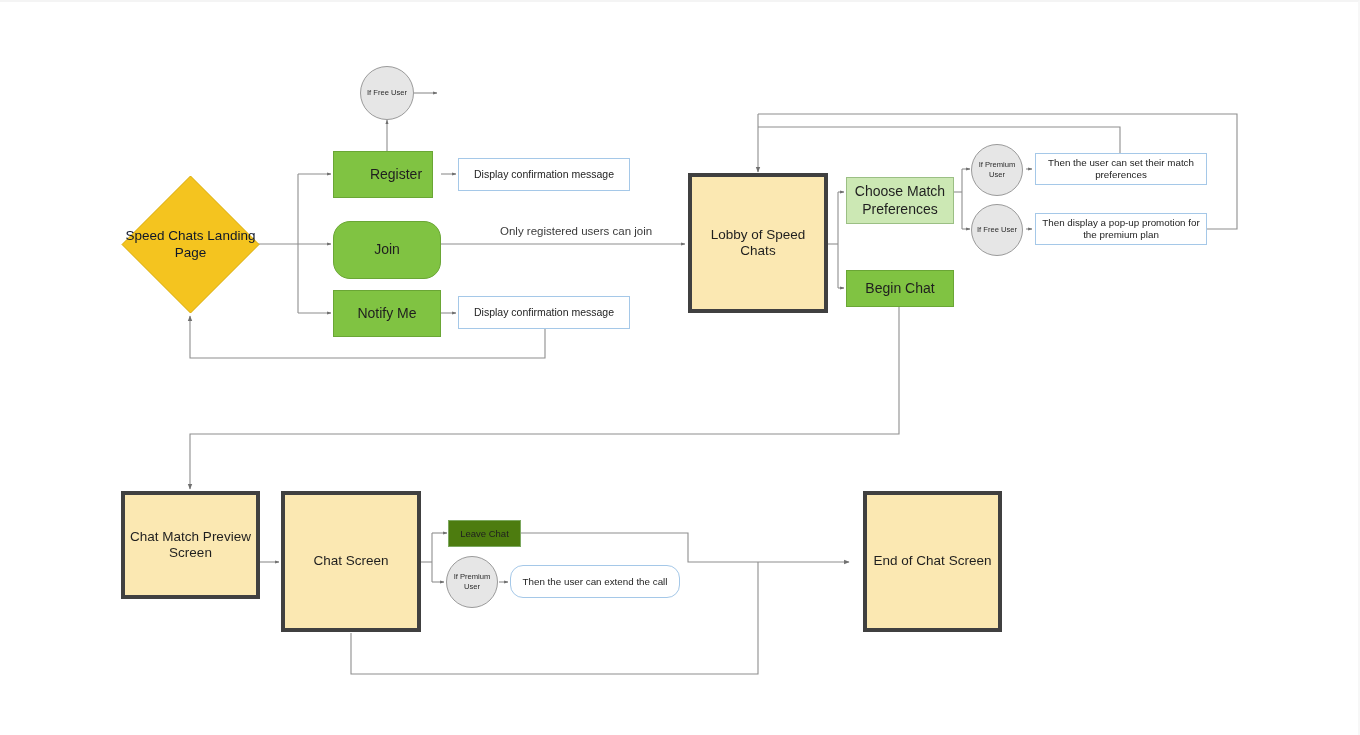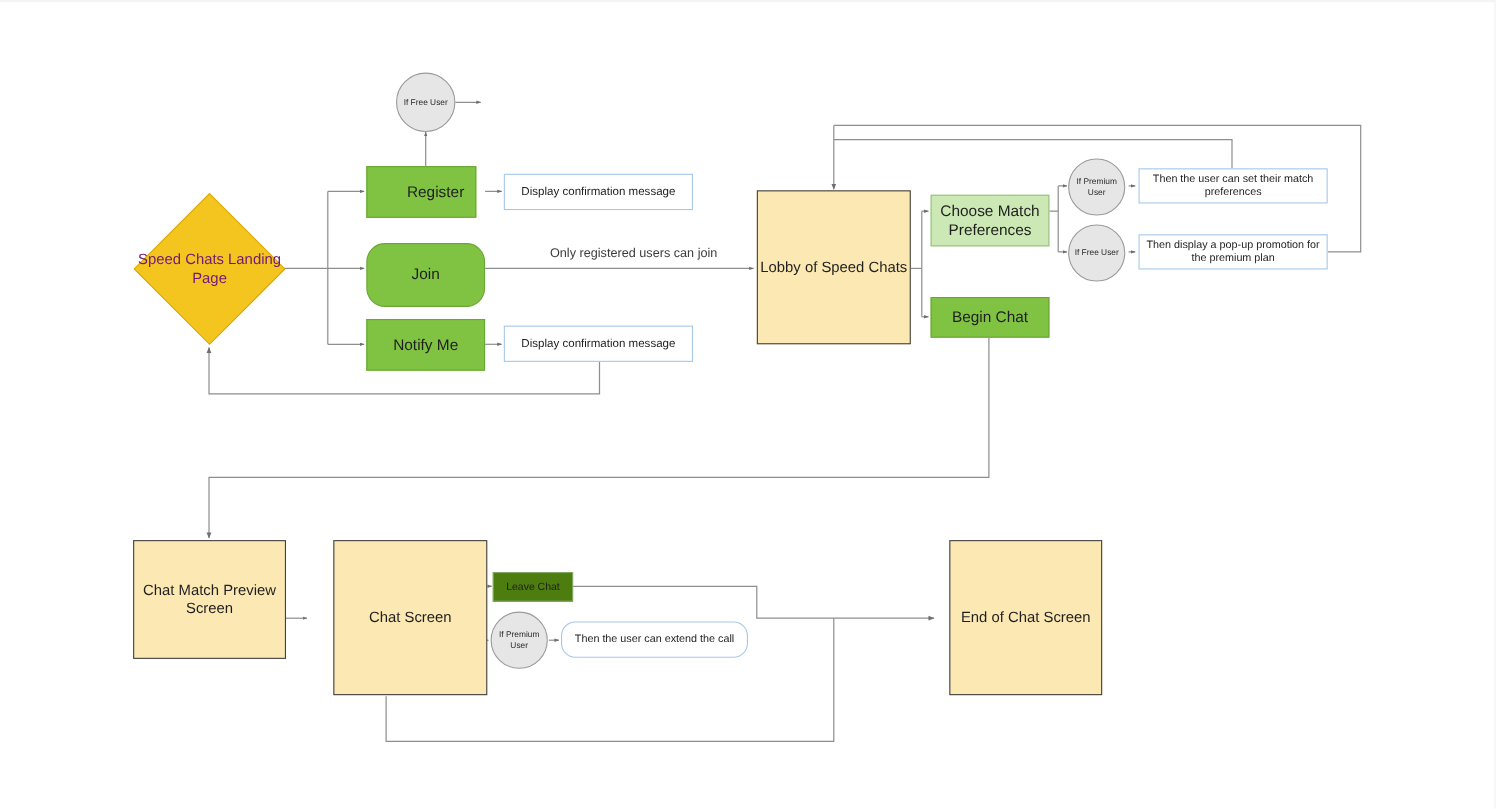--- a/index.html
+++ b/index.html
@@ -43,21 +43,21 @@
   .diamond-shape {
     position: absolute;
     left: 0; top: 0;
     width: 100%; height: 100%;
   }
   .diamond-label {
     position: relative;
     z-index: 2;
     text-align: center;
     font-size: 13.5px;
-    color: #701a75;
+    color: #0f172a;
     line-height: 1.25;
     width: 100%;
   }
   .box-green {
     background: #80c342;
     border: 1px solid #6aa635;
     font-size: 14px;
   }
   .box-green-light {
     background: #cdе8b4;
@@ -65,21 +65,21 @@
     border: 1px solid #9bbf84;
     font-size: 14px;
   }
   .box-green-light-sm {
     background: #4d7c0f;
     border: 1px solid #7ca85f;
     font-size: 9.5px;
   }
   .box-cream {
     background: #fbe8b2;
-    border: 1px solid #404040;
+    border: 4px solid #404040;
     font-size: 13.5px;
   }
   .box-note {
     background: #ffffff;
     border: 1px solid #a5c8e8;
     font-size: 9.8px;
     color: #232323;
     padding: 2px 6px;
   }
   .box-note.big { font-size: 10.5px; }
@@ -229,21 +229,21 @@
   </div>
 
   <div class="node box-note" style="left:1035px; top:211px; width:172px; height:32px;">
     <span>Then display a pop-up promotion for the premium plan</span>
   </div>
 
   <div class="node box-cream" style="left:121px; top:489px; width:139px; height:108px;">
     <span>Chat Match Preview Screen</span>
   </div>
 
-  <div class="node box-cream" style="left:281px; top:489px; width:140px; height:141px;margin-left:22px;">
+  <div class="node box-cream" style="left:281px; top:489px; width:140px; height:141px;">
     <span>Chat Screen</span>
   </div>
 
   <div class="node box-green-light-sm" style="left:448px; top:518px; width:73px; height:27px;">
     <span>Leave Chat</span>
   </div>
 
   <div class="node circle" style="left:446px; top:554px; width:52px; height:52px;">
     <span>If Premium User</span>
   </div>

